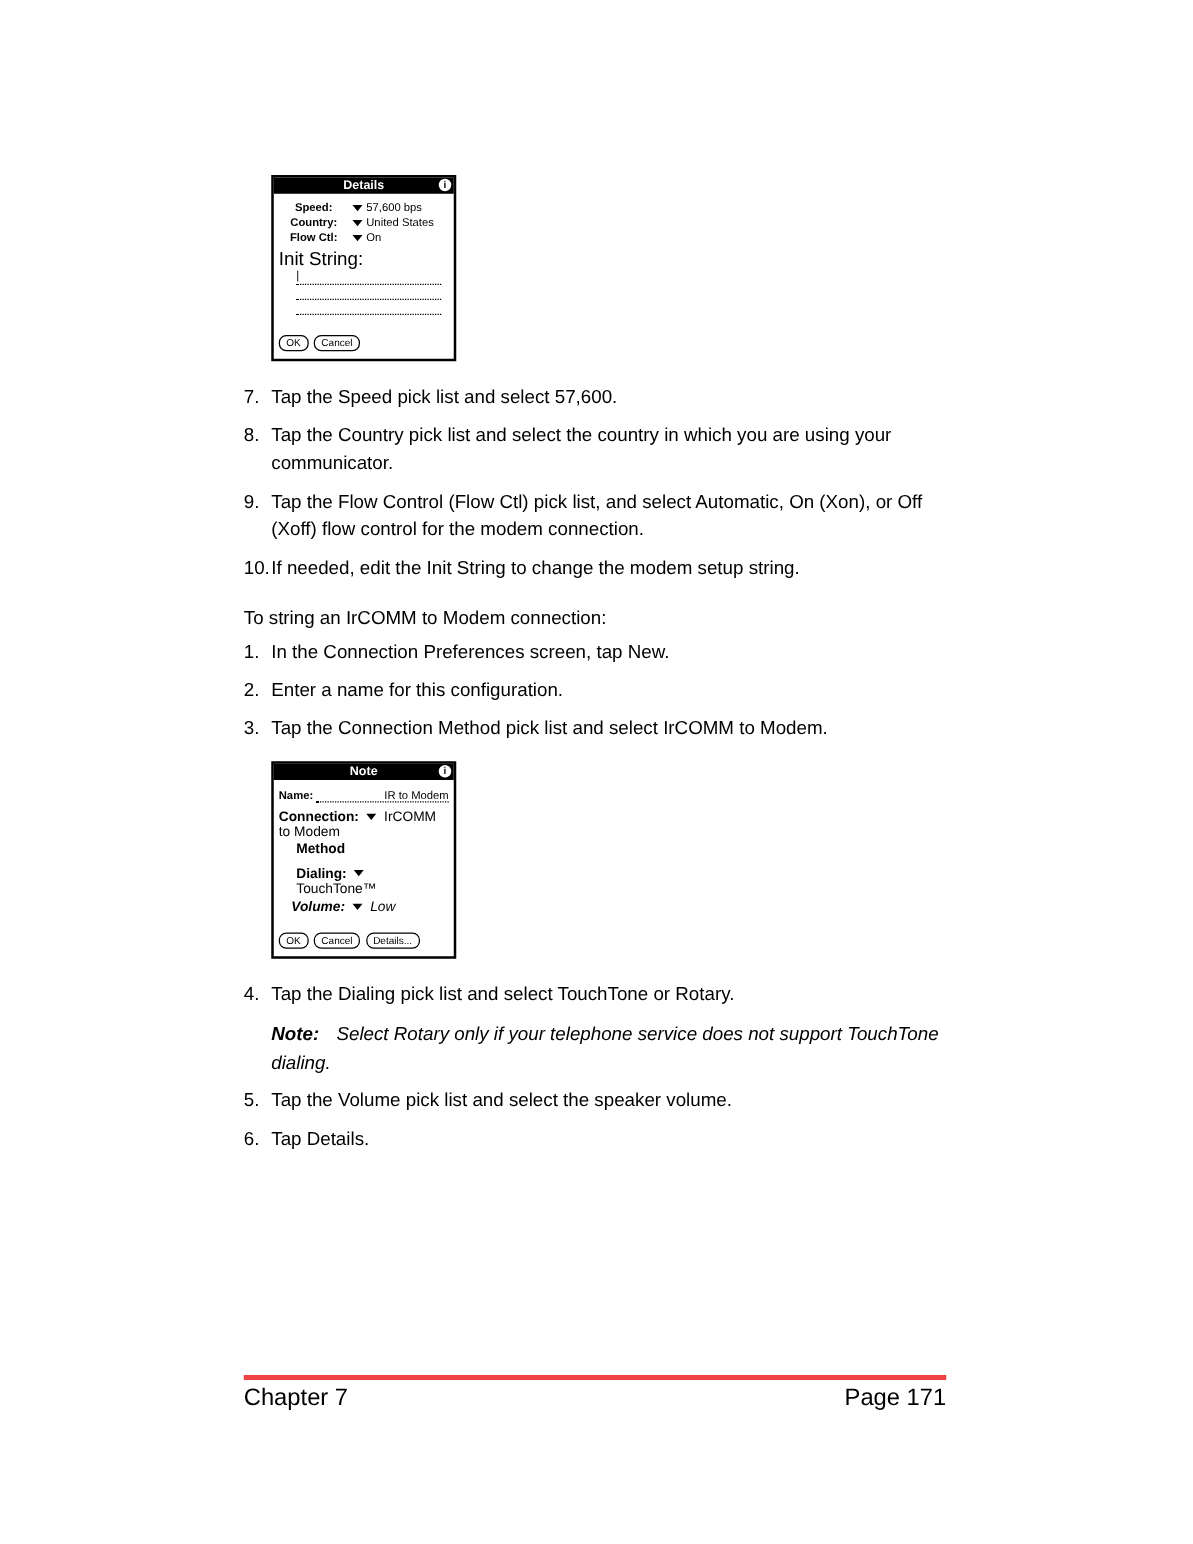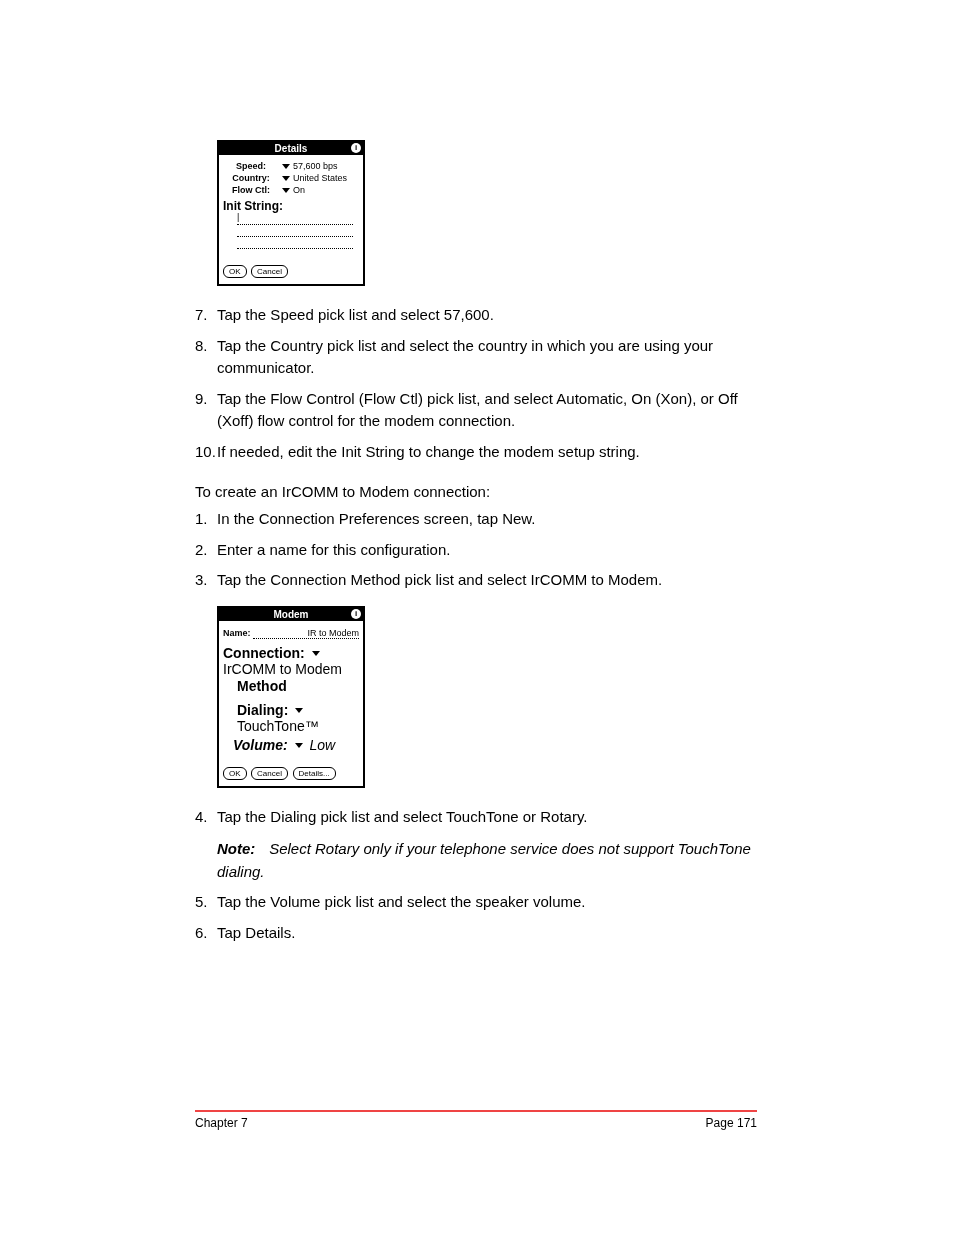--- a/index.html
+++ b/index.html
@@ -65,22 +65,22 @@
   .tri {
     display: inline-block;
     width: 0; height: 0;
     border-left: 4px solid transparent;
     border-right: 4px solid transparent;
     border-top: 5px solid #000;
     margin: 0 3px;
     vertical-align: middle;
   }
   .ss-init-label {
-    font-weight: bold;
-    font-size: 12px;
+    font-weight: normal;
+    font-size: 15px;
     margin-top: 4px;
   }
   .dotted-line {
     border-bottom: 1px dotted #000;
     height: 10px;
     margin: 1px 6px 1px 14px;
   }
   .dotted-line.first::before {
     content: "|";
     font-size: 9px;
@@ -106,21 +106,21 @@
   }
   .ss-name-val {
     border-bottom: 1px dotted #000;
     flex: 1;
     margin-left: 2px;
     font-size: 9px;
     text-align: right;
   }
   .ss-row2 {
     margin: 3px 0;
-    font-size: 14px;
+    font-size: 11px;
   }
   .ss-row2 .lbl { font-weight: bold; }
   .ol-row {
     display: flex;
     margin: 8px 0;
     line-height: 1.5;
   }
   .ol-num {
     width: 22px;
     flex-shrink: 0;
@@ -156,23 +156,23 @@
     left: 2px;
     top: -2px;
     font-size: 10px;
     color: #555;
   }
   .footer {
     position: absolute;
     bottom: 105px;
     left: 195px;
     right: 105px;
-    border-top: 2px solid #ef4444;
+    border-top: 4px solid #ef4444;
     padding-top: 4px;
-    font-size: 12px;
+    font-size: 19px;
     display: flex;
     justify-content: space-between;
   }
   .indent-note {
     margin-left: 22px;
     margin-top: 8px;
     line-height: 1.5;
     font-style: italic;
   }
 </style>
@@ -224,38 +224,38 @@
   <div class="ol-row">
     <div class="ol-num">9.</div>
     <div class="ol-text">Tap the Flow Control (Flow Ctl) pick list, and select Automatic, On (Xon), or Off (Xoff) flow control for the modem connection.</div>
   </div>
   <div class="ol-row">
     <div class="ol-num">10.</div>
     <div class="ol-text">If needed, edit the Init String to change the modem setup string.</div>
   </div>
 
 
-  <div class="subhead">To create an IrCOMM to Modem connection:</div>
+  <div class="subhead">To string an IrCOMM to Modem connection:</div>
 
   <div class="ol-row">
     <div class="ol-num">1.</div>
     <div class="ol-text">In the Connection Preferences screen, tap New.</div>
   </div>
   <div class="ol-row">
     <div class="ol-num">2.</div>
     <div class="ol-text">Enter a name for this configuration.</div>
   </div>
   <div class="ol-row">
     <div class="ol-num">3.</div>
     <div class="ol-text">Tap the Connection Method pick list and select IrCOMM to Modem.</div>
   </div>
 
   <div class="screenshot" style="margin-top:14px;">
     <div class="ss-title">
-      <span>Modem</span>
+      <span>Note</span>
       <span class="info-icon">i</span>
     </div>
     <div class="ss-body">
       <div class="ss-name-row">
         <span class="lbl" style="font-weight:bold;">Name:</span>
         <span class="ss-name-val">IR to Modem</span>
       </div>
       <div class="ss-row2">
         <span class="lbl">Connection:</span>
         <span class="tri"></span>

